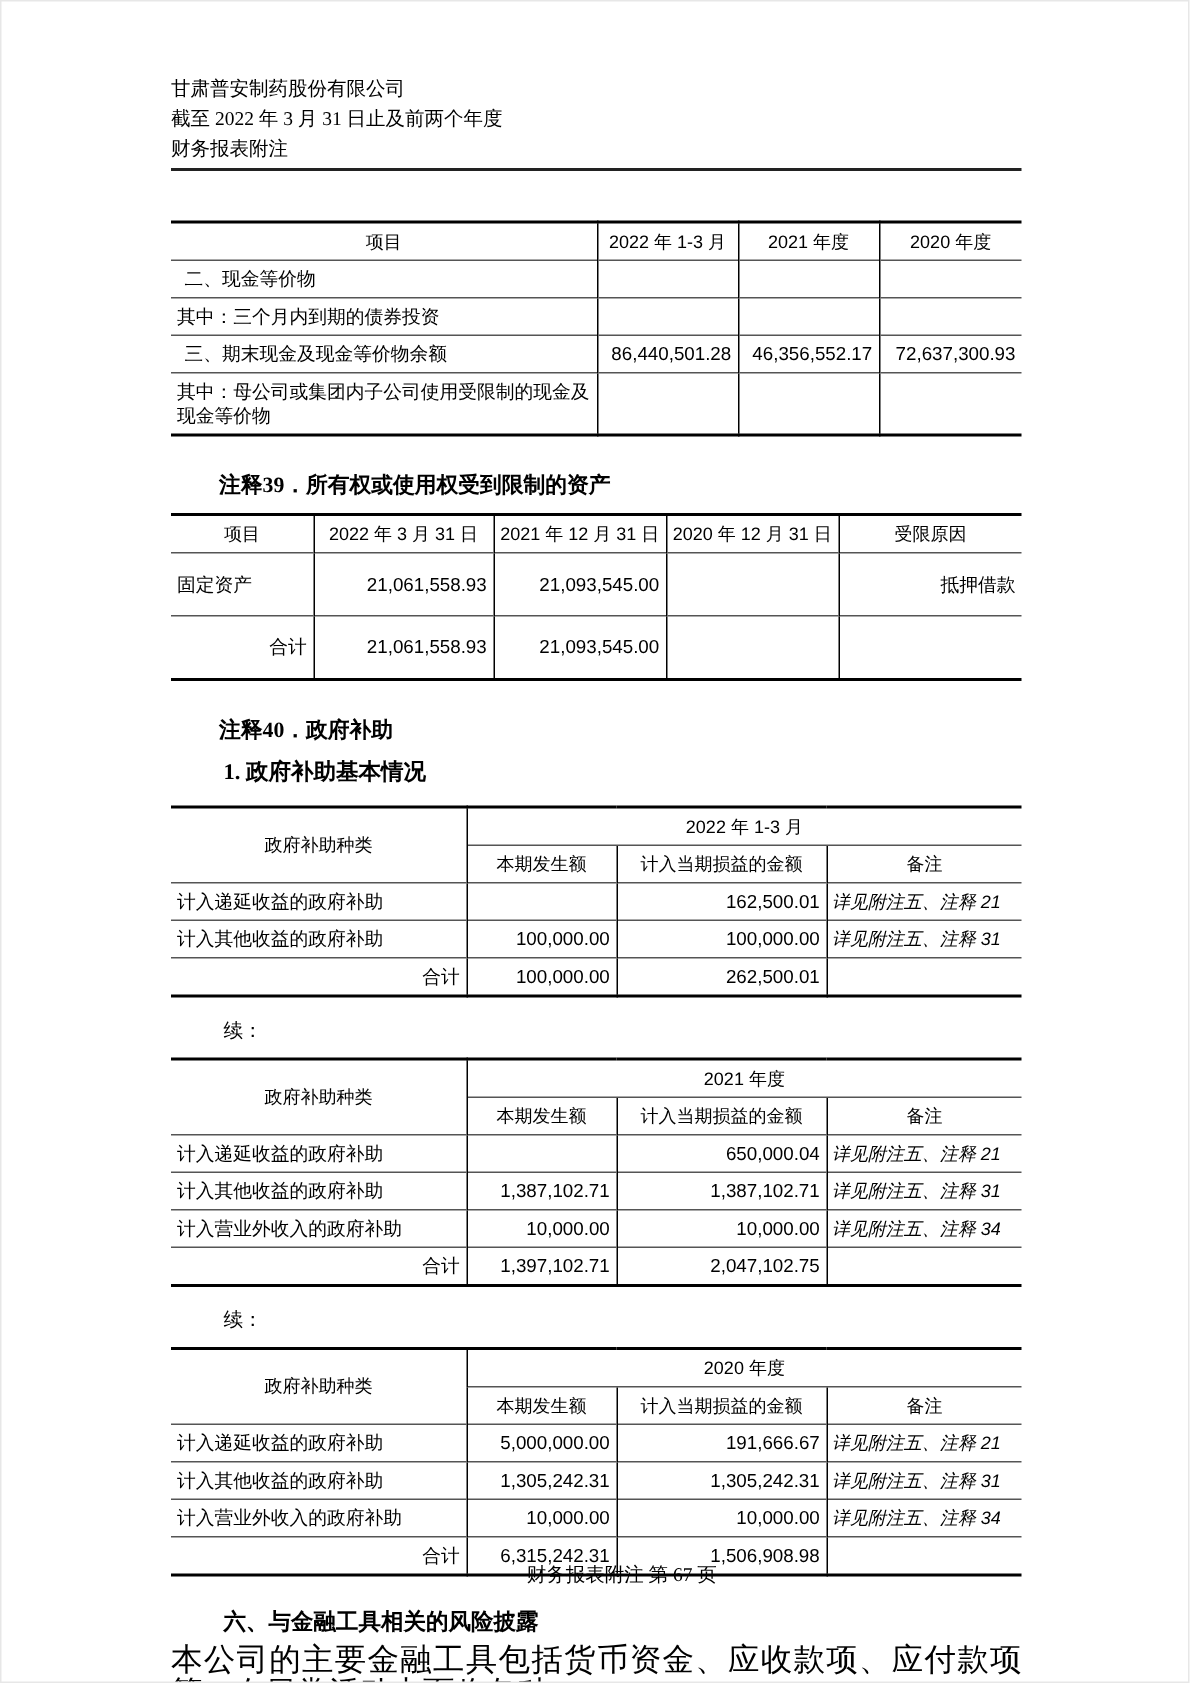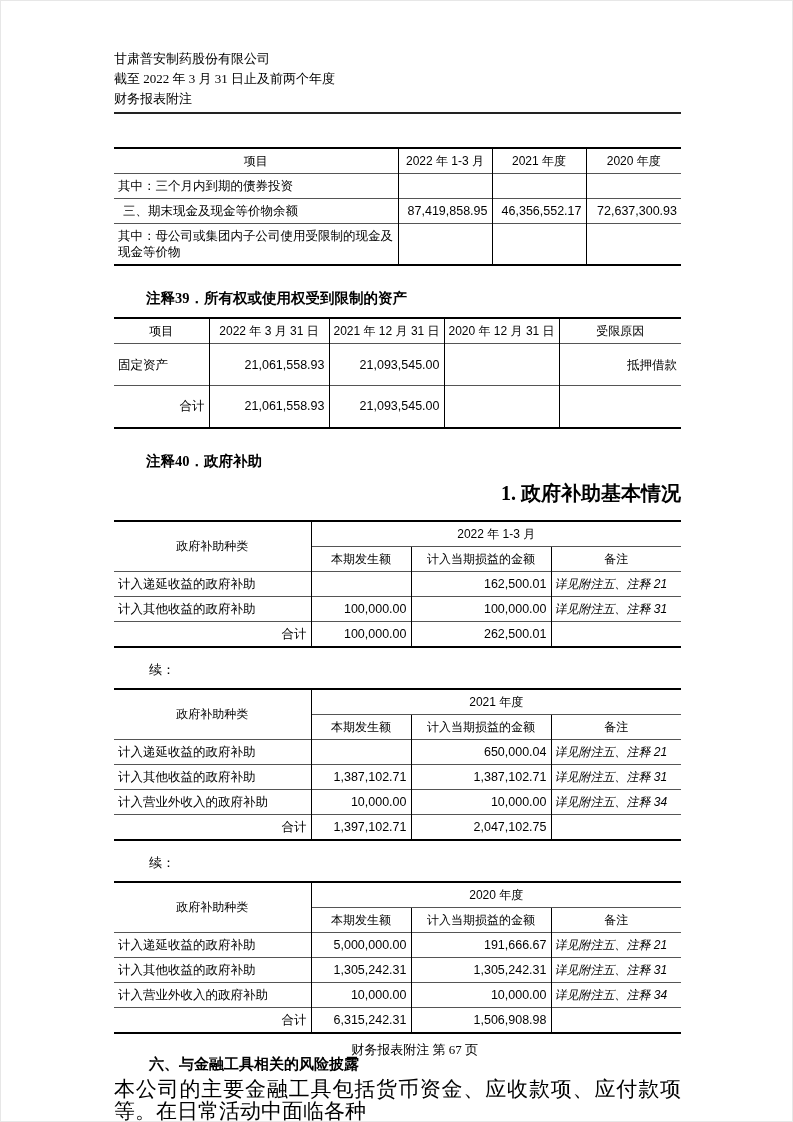--- a/index.html
+++ b/index.html
@@ -38,21 +38,21 @@
   .num { text-align:right; white-space:nowrap; }
   .ctr { text-align:right; }
   .indent { padding-left:9px; }
   .note-cell { font-size:12px; padding:4px 3px; white-space:nowrap;font-style:italic; }
 
   .tbl-cash { margin-top:33px; }
   .tbl-cash td { height:24px; }
 
   
   .note-title { font-weight:bold; font-size:14.5px; margin:23px 0 0 32px; }
-  .sub-title  { font-weight:bold; font-size:20px; margin:9px 0 0 35px;text-align:right; }
+  .sub-title  { font-weight:bold; font-size:15px; margin:9px 0 0 35px; }
   .tbl-39 { margin-top:9px; }
   .tbl-39 td { height:42px; }
   .tbl-gov { margin-top:13px; }
   .tbl-gov td { height:25px; }
   .continued { font-size:13px; margin:13px 0 0 35px; }
   .tbl-gov2 { margin-top:9px; }
 
   
   .sec6-title { font-weight:bold; font-size:15px; margin:21px 0 4px 35px; }
   .sec6-para  { font-size:21px; line-height:22px; margin-top:3px; text-align:justify; }
@@ -83,28 +83,34 @@
         <col style="width:95px">
       </colgroup>
     <tbody>
         <tr>
       <th>项目</th>
       <th class="vline">2022 年 1-3 月</th>
       <th class="vline">2021 年度</th>
       <th class="vline">2020 年度</th>
     </tr>
     <tr>
+      <td class="indent">二、现金等价物</td>
+      <td class="vline num"></td>
+      <td class="vline num"></td>
+      <td class="vline num"></td>
+    </tr>
+    <tr>
       <td>其中：三个月内到期的债券投资</td>
       <td class="vline num"></td>
       <td class="vline num"></td>
       <td class="vline num"></td>
     </tr>
     <tr>
       <td class="indent">三、期末现金及现金等价物余额</td>
-      <td class="vline num">87,419,858.95</td>
+      <td class="vline num">86,440,501.28</td>
       <td class="vline num">46,356,552.17</td>
       <td class="vline num">72,637,300.93</td>
     </tr>
     <tr>
       <td>其中：母公司或集团内子公司使用受限制的现金及现金等价物</td>
       <td class="vline num"></td>
       <td class="vline num"></td>
       <td class="vline num"></td>
     </tr>
   </tbody>

